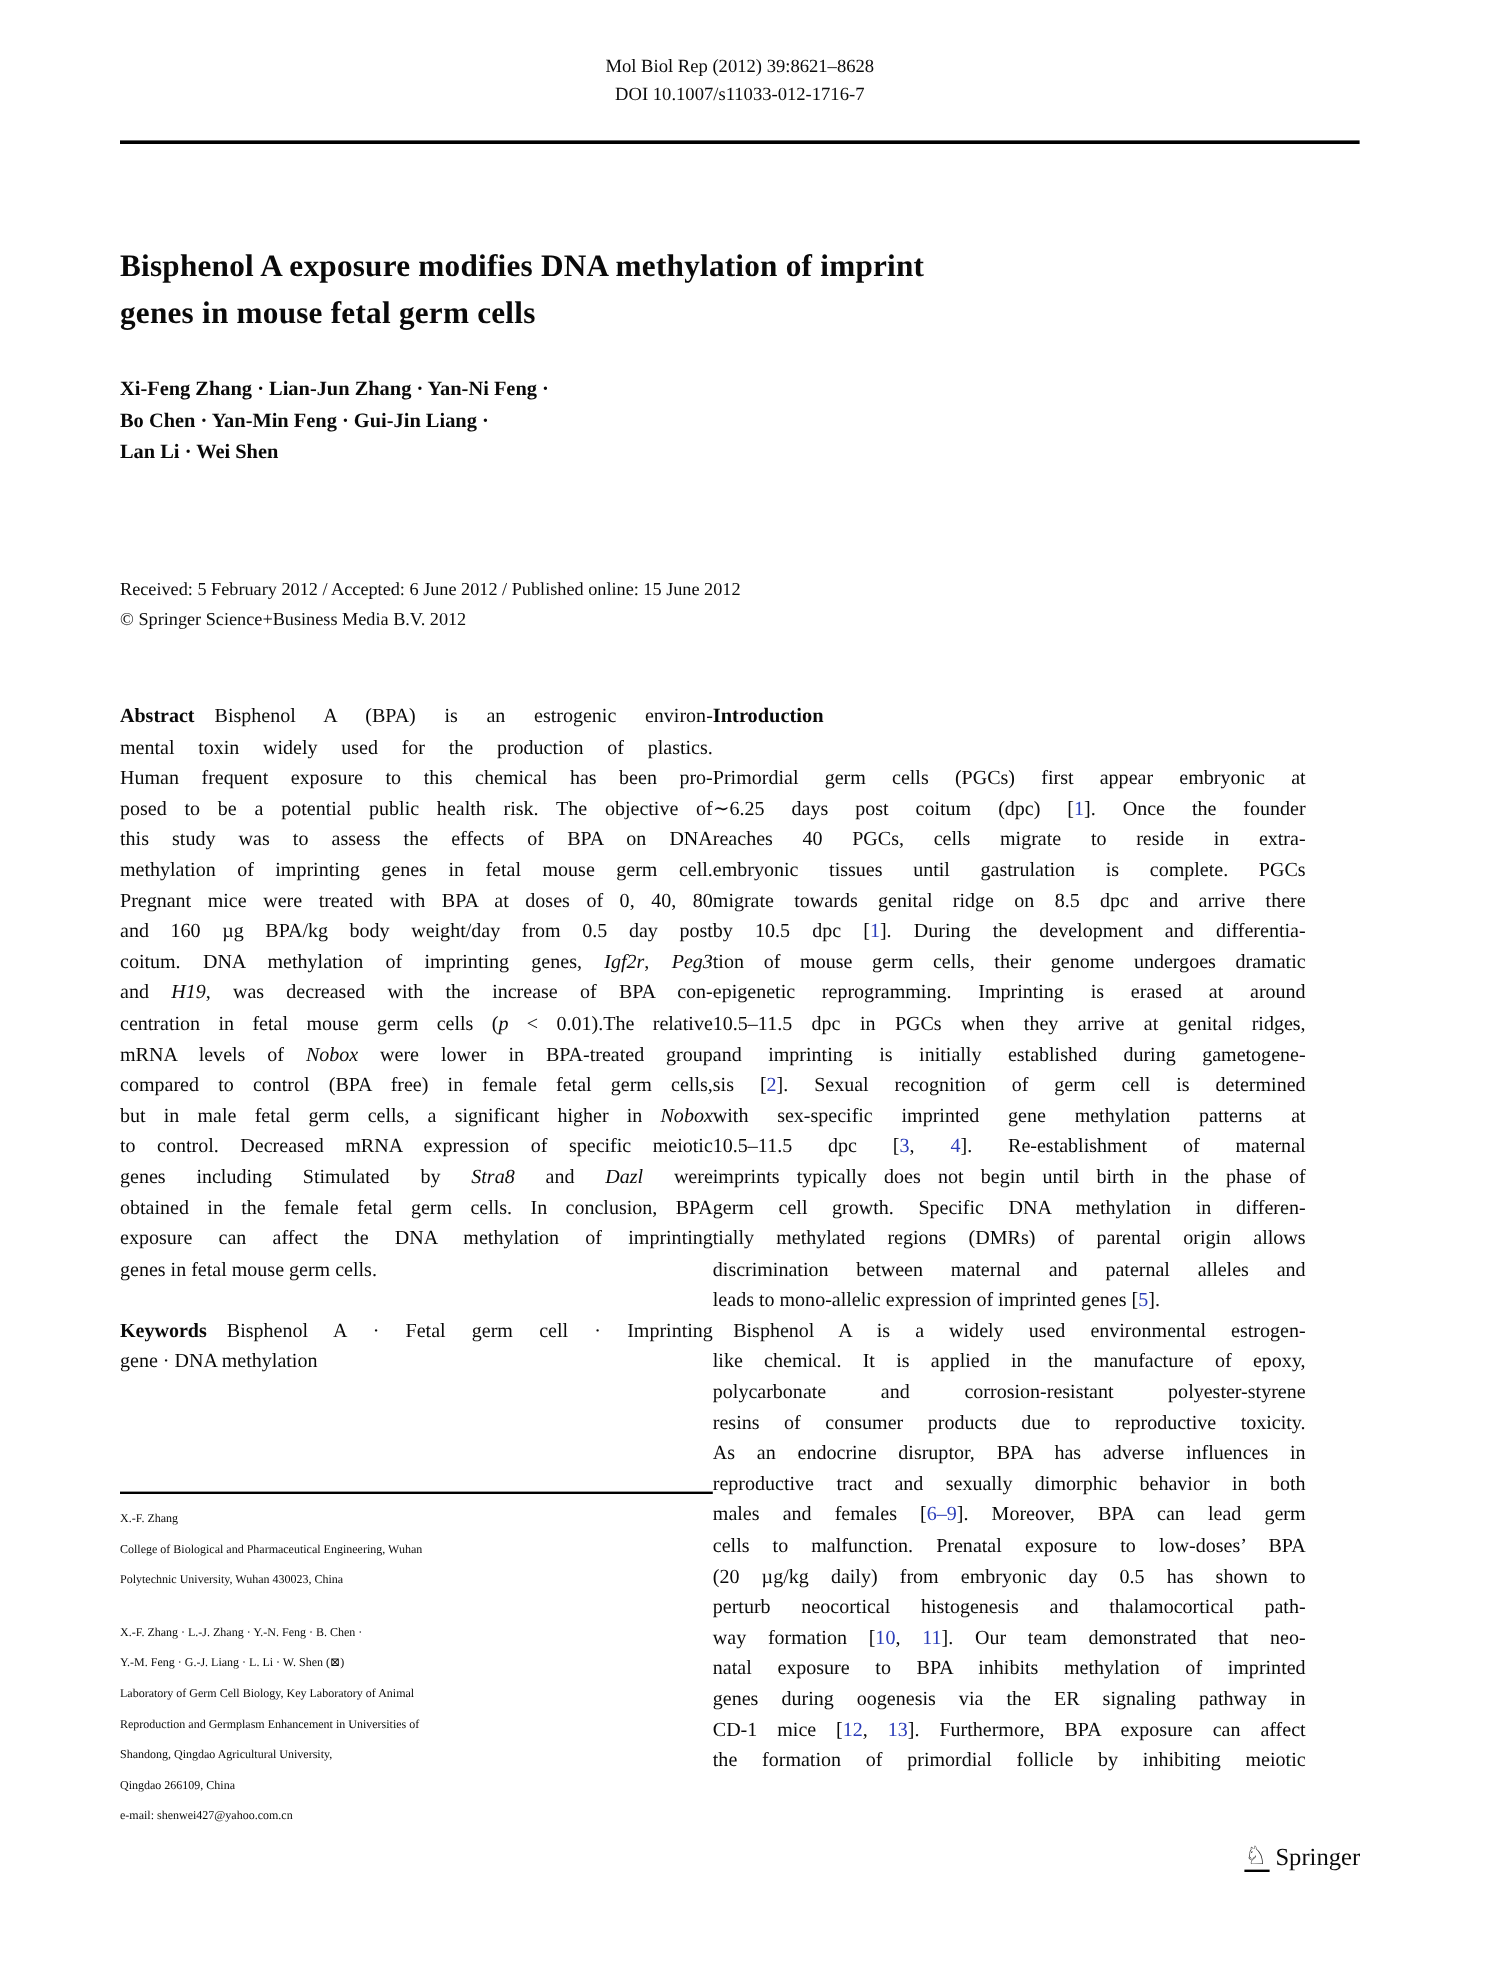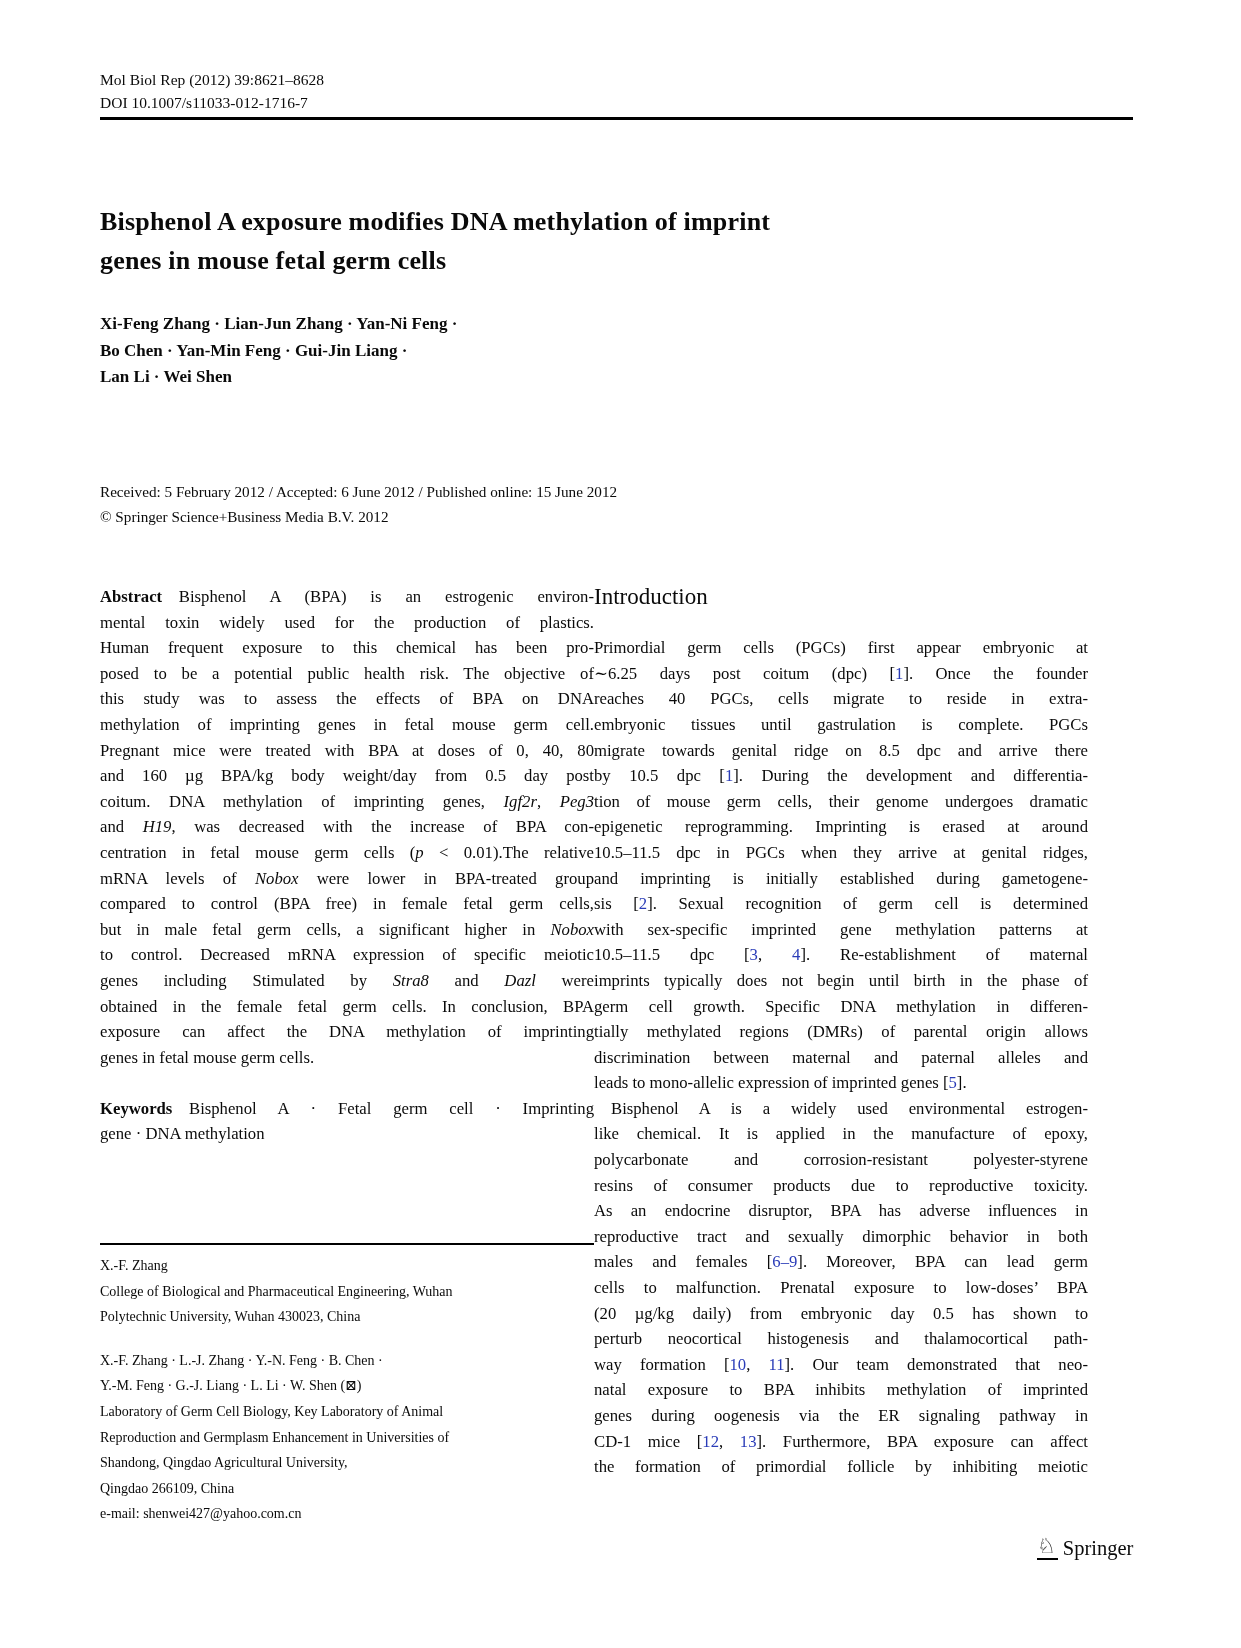--- a/index.html
+++ b/index.html
@@ -6,41 +6,41 @@
   body {
     width:1241px; height:1648px;
     background:#ffffff;
     color:#0a0a0a;
     font-family:"Liberation Serif","DejaVu Serif",serif;
     position:relative;
     overflow:hidden;
   }
   .abs { position:absolute; }
 
-  .journal-header { left:100px; top:68px; width:1033px; font-size:15.5px; line-height:23px; }
+  .journal-header { left:100px; top:44px; width:1033px; font-size:15.5px; line-height:23px;text-align:center; }
   .header-rule { left:100px; top:117px; width:1033px; height:3px; background:#000; }
 
   .article-title { left:100px; top:202px; width:1033px; font-size:26px; font-weight:bold; line-height:39px; letter-spacing:0.2px; }
   .author-list { left:100px; top:311px; width:1033px; font-size:17px; font-weight:bold; line-height:26.5px; }
   .received-block { left:100px; top:479px; width:1033px; font-size:15.2px; line-height:25px; }
 
   .columns { left:100px; top:584px; width:1033px; display:flex; }
   .col { width:494px; font-size:16.7px; line-height:25.6px; }
 
   .ln { min-height:25.6px; }
   .j { text-align:justify; text-align-last:justify; }
   .ind { text-indent:17px; }
 
-  .intro-heading { font-weight:normal; font-size:23px; line-height:25.6px; }
+  .intro-heading { font-weight:bold; font-size:17px; line-height:25.6px; }
   .spacer { height:25.6px; }
   .kw-spacer { height:25.6px; }
 
   .cite { }
 
-  .footnotes { left:100px; top:1243px; width:494px; font-size:14px; line-height:22.4px; }
+  .footnotes { left:100px; top:1243px; width:494px; font-size:10px; line-height:22.4px; }
   .footnote-rule { width:494px; height:2px; background:#000; margin-bottom:10px; }
   .fn-block2 { margin-top:18px; }
 
   .springer-logo { left:1037px; top:1536px; display:flex; align-items:flex-end; gap:5px; font-size:20.5px; }
   .logo-mark { display:inline-block; font-size:21px; line-height:21px; border-bottom:2px solid #000; padding:0 2px 1px 0; }
   .logo-word { line-height:23px; }
 </style>
 </head>
 <body>
 

